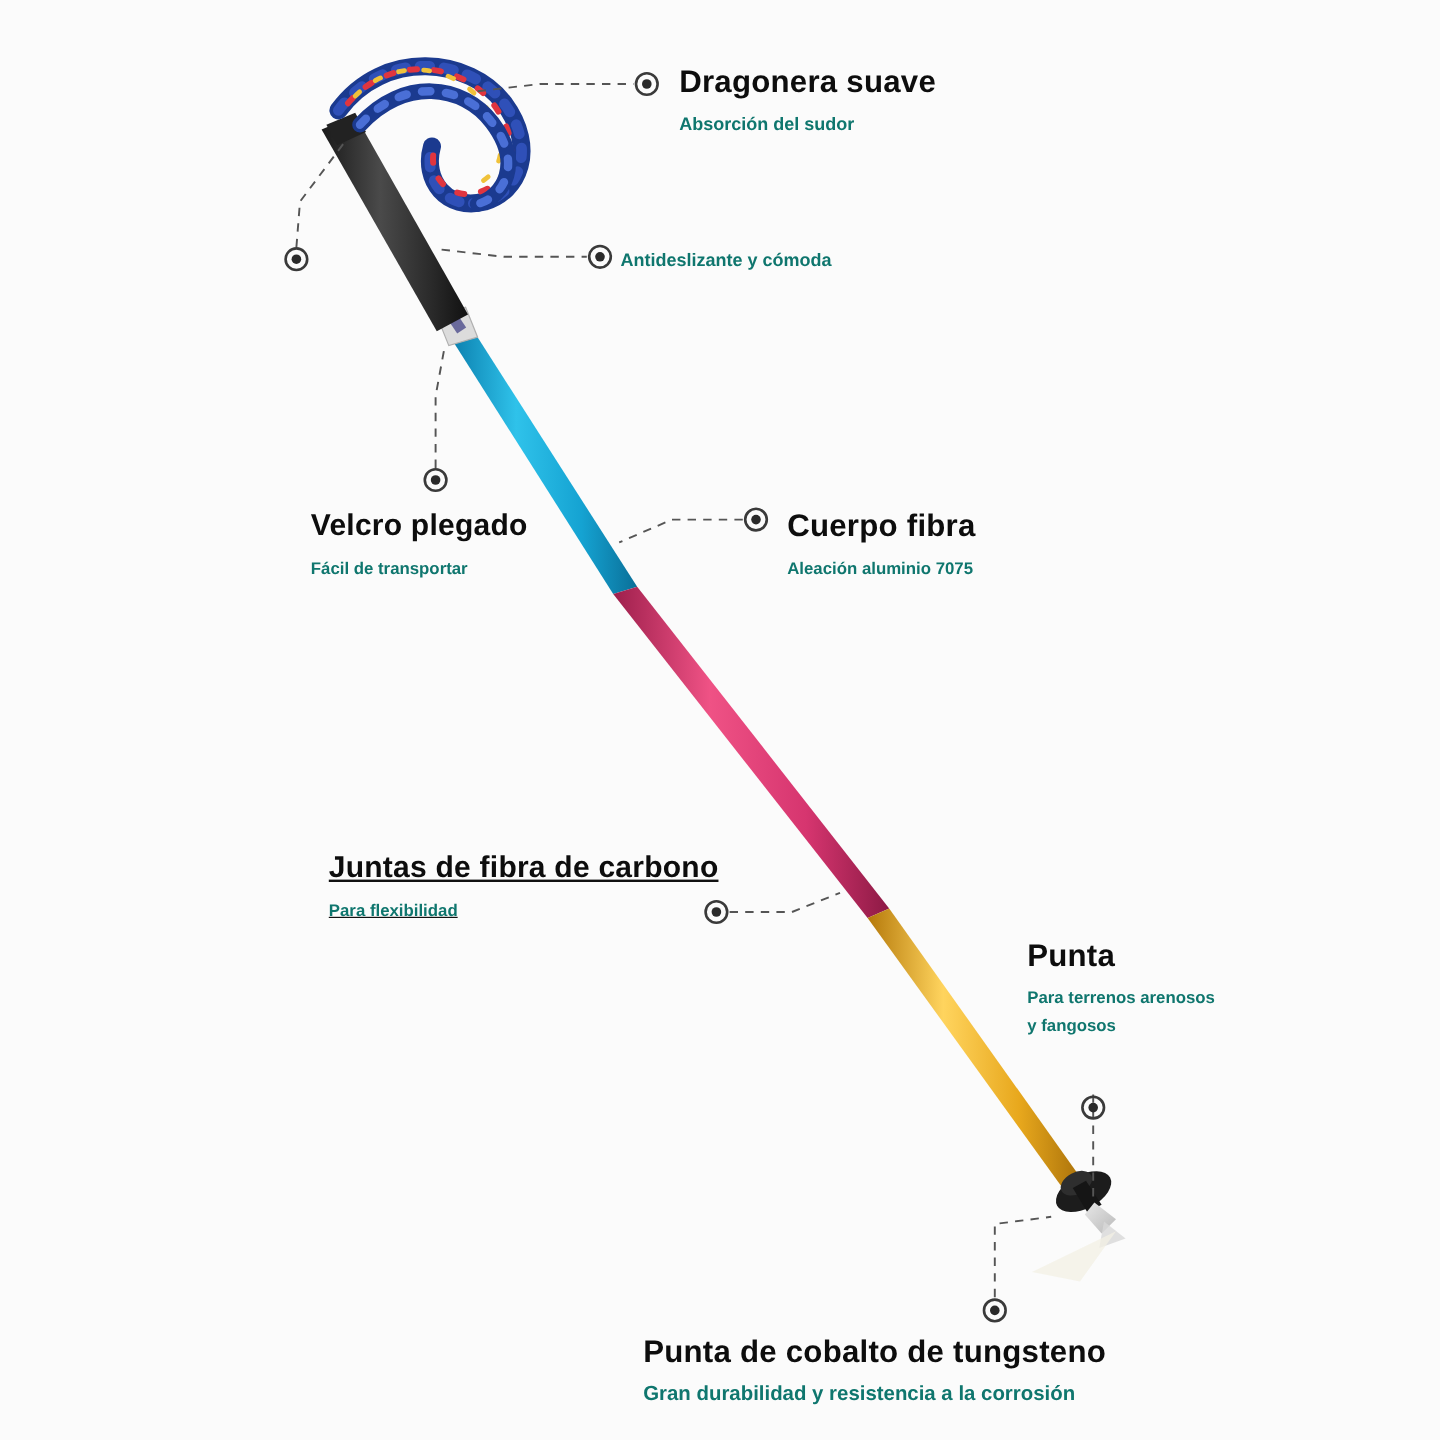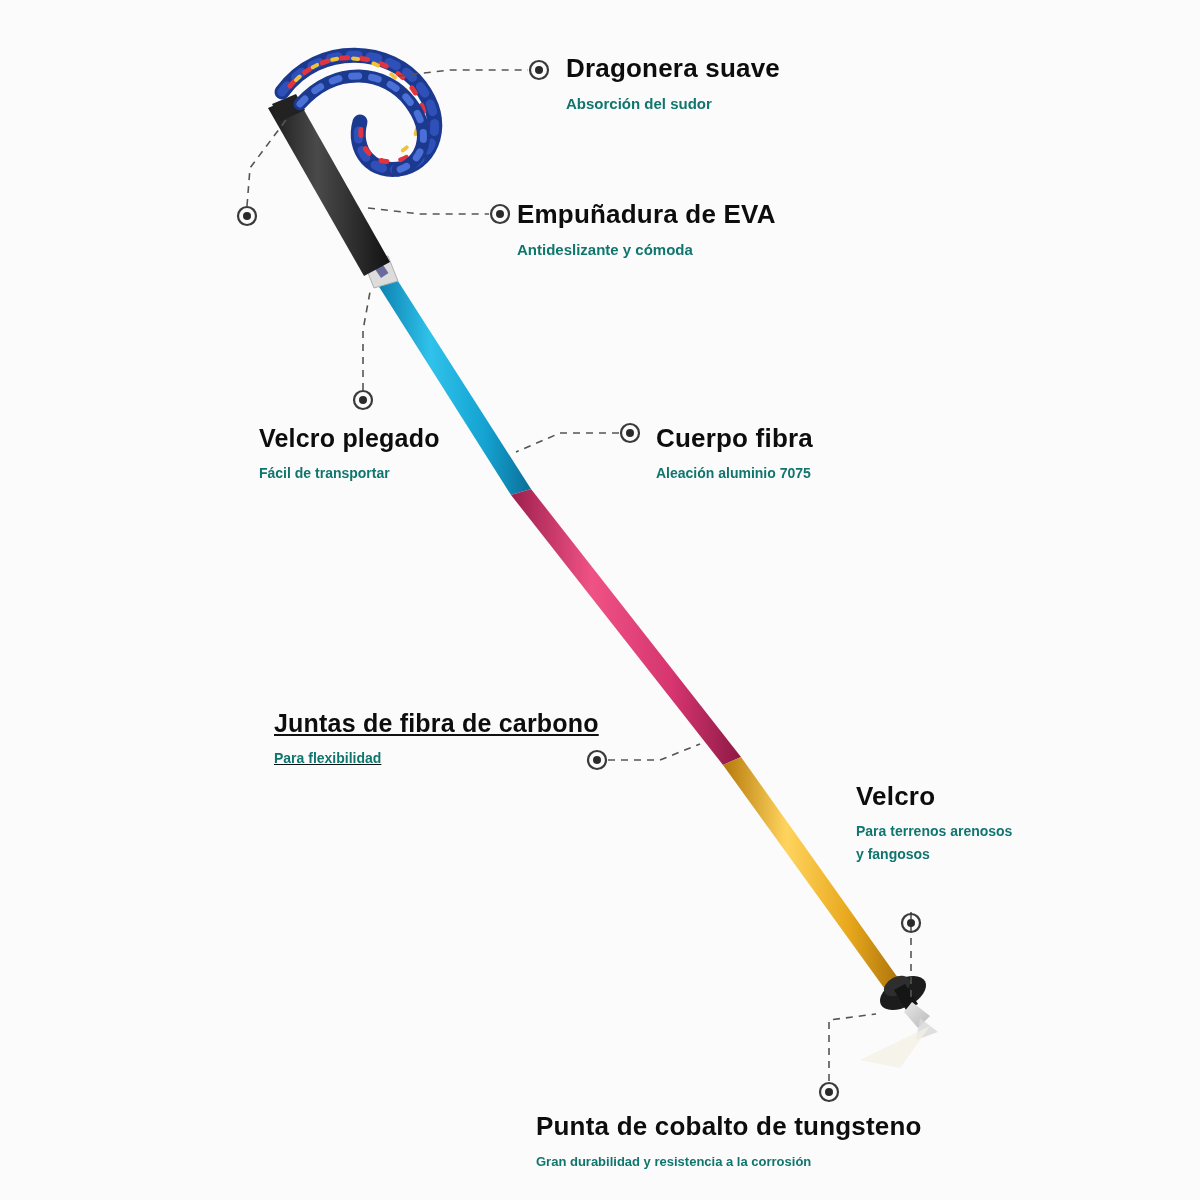--- a/index.html
+++ b/index.html
@@ -34,21 +34,21 @@
   }
   .callout .subtitle {
     color: #0f766e;
     font-weight: bold;
     white-space: nowrap;
   }
   .t-26 { font-size: 26px; line-height: 32px; }
   .t-25 { font-size: 25px; line-height: 31px; }
   .s-15 { font-size: 15px; line-height: 22px; margin-top: 9px; }
   .s-14 { font-size: 14px; line-height: 21px; margin-top: 9px; }
-  .s-13 { font-size: 13px; line-height: 21px; margin-top: 9px; }
+  .s-13 { font-size: 17px; line-height: 21px; margin-top: 9px; }
 
   
   #c-strap      { left: 566px; top: 52px; }
   #c-grip       { left: 517px; top: 198px; }
   #c-lock       { left: 176px; top: 250px; }
   #c-velcro     { left: 259px; top: 423px; }
   #c-shaft      { left: 656px; top: 422px; }
   #c-joints     { left: 274px; top: 708px; text-decoration: underline; }
   #c-basket     { left: 856px; top: 780px; }
   #c-tip        { left: 536px; top: 1110px; }
@@ -177,42 +177,41 @@
         </g>
     </g>
   </svg>
 
   <div class="callout" id="c-strap">
     <div class="title t-26">Dragonera suave</div>
     <div class="subtitle s-15">Absorción del sudor</div>
   </div>
 
   <div class="callout" id="c-grip">
-    <div class="title t-26">Empuñadura de EVA</div>
     <div class="subtitle s-15">Antideslizante y cómoda</div>
   </div>
 
 
   <div class="callout" id="c-velcro">
     <div class="title t-25">Velcro plegado</div>
     <div class="subtitle s-14">Fácil de transportar</div>
   </div>
 
   <div class="callout" id="c-shaft">
     <div class="title t-26">Cuerpo fibra</div>
     <div class="subtitle s-14">Aleación aluminio 7075</div>
   </div>
 
   <div class="callout" id="c-joints">
     <div class="title t-25">Juntas de fibra de carbono</div>
     <div class="subtitle s-14">Para flexibilidad</div>
   </div>
 
   <div class="callout" id="c-basket">
-    <div class="title t-26">Velcro</div>
+    <div class="title t-26">Punta</div>
     <div class="subtitle s-14">Para terrenos arenosos</div>
     <div class="subtitle s-14" style="margin-top:2px">y fangosos</div>
   </div>
 
   <div class="callout" id="c-tip">
     <div class="title t-26">Punta de cobalto de tungsteno</div>
     <div class="subtitle s-13">Gran durabilidad y resistencia a la corrosión</div>
   </div>
 
 </div>

